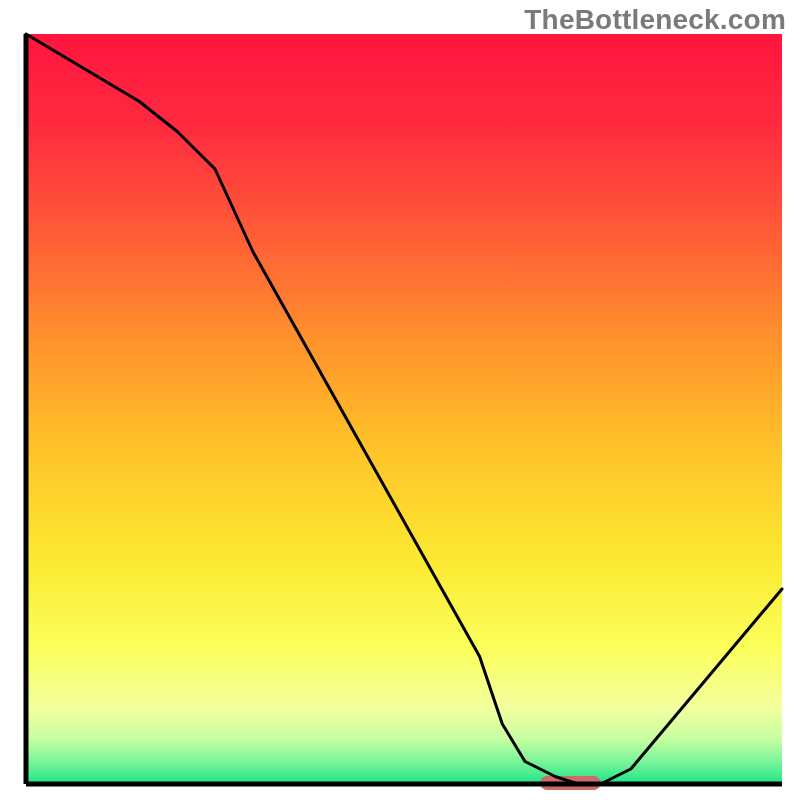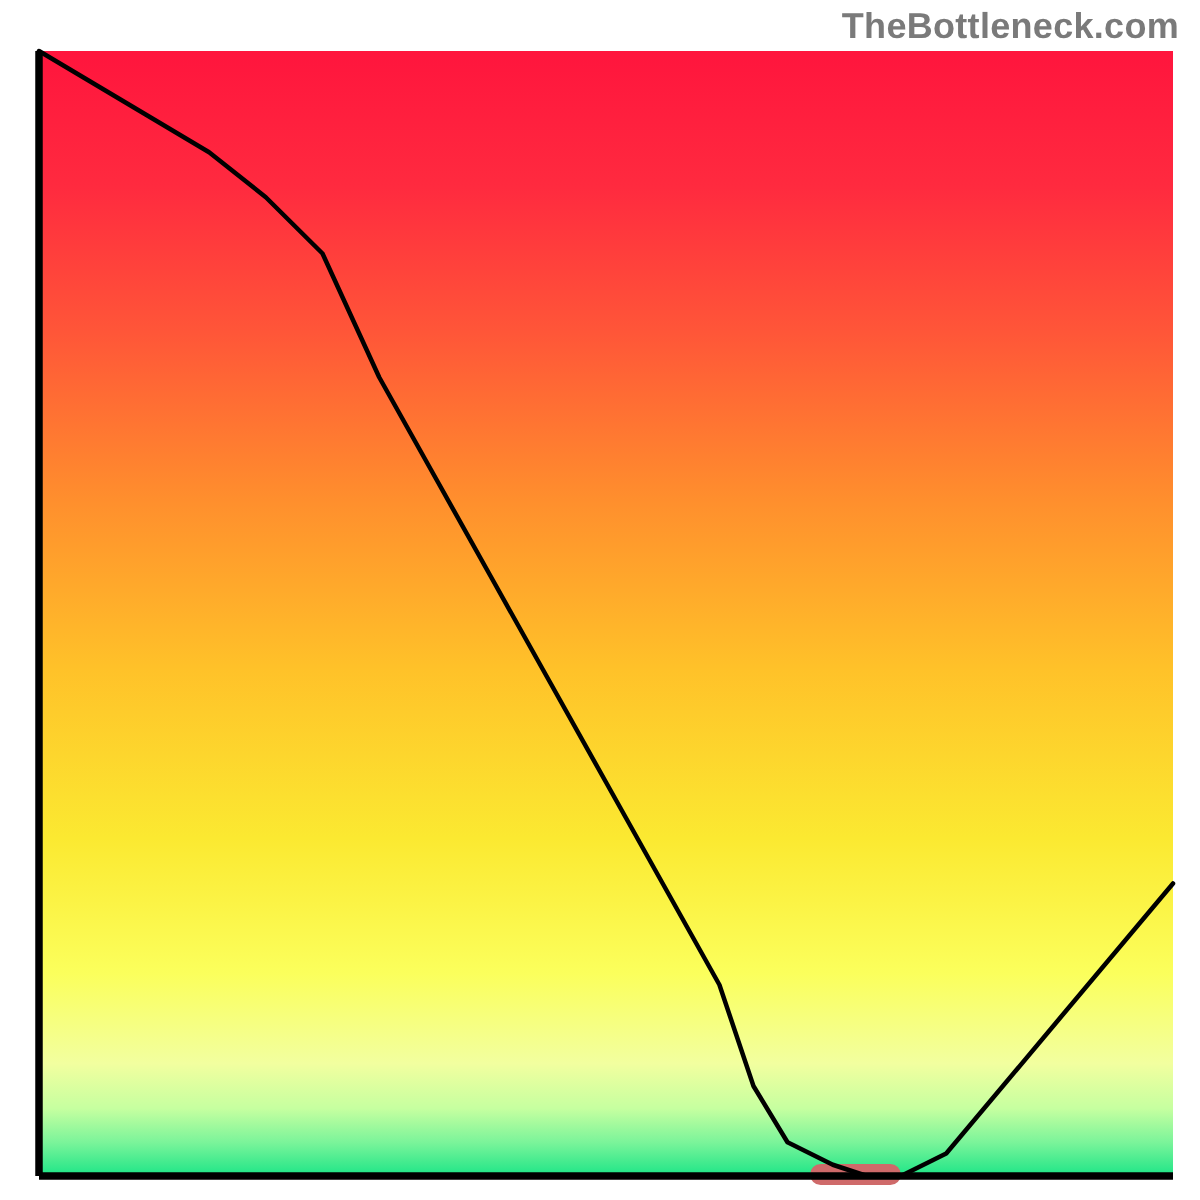--- a/index.html
+++ b/index.html
@@ -12,21 +12,21 @@
   }
   .container {
     position: relative;
     width: 800px;
     height: 800px;
   }
   .watermark {
     position: absolute;
     top: 4px;
     right: 14px;
-    font-size: 24px;
+    font-size: 28px;
     font-weight: 600;
     color: #7a7a7a;
     letter-spacing: 0.2px;
   }
   svg.chart {
     position: absolute;
     top: 0;
     left: 0;
   }
 </style>

